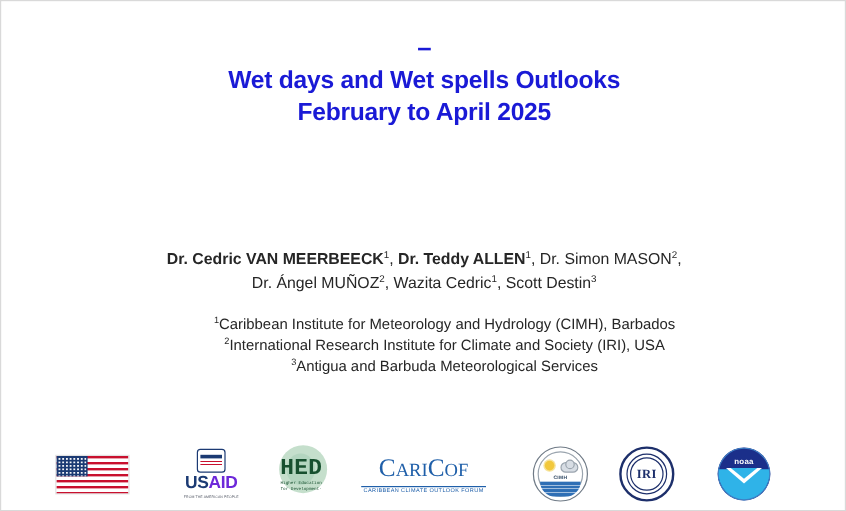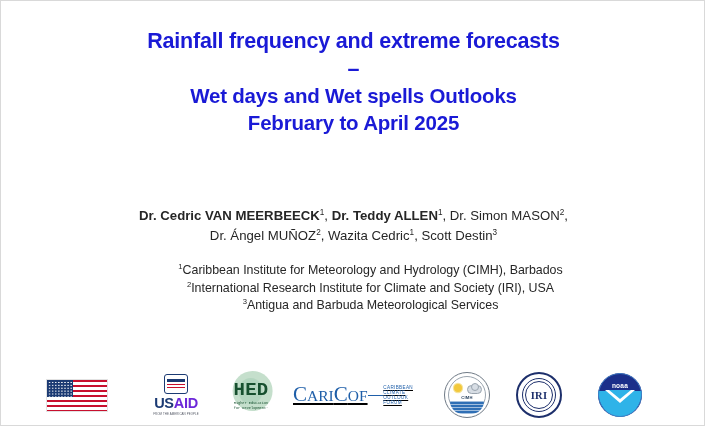--- a/index.html
+++ b/index.html
@@ -196,21 +196,21 @@
   .hed-tag {
     position: relative;
     font-size: 3.6px;
     color: #17502f;
     line-height: 4.6px;
     text-align: center;
     margin-top: 1px;
   }
 
   
-  .caricof { flex-direction: row; width: 120px; text-decoration: underline; }
+  .caricof { flex-direction: column; width: 120px; }
   .caricof-word {
     font-family: "Liberation Serif", serif;
     font-size: 21px;
     color: #1f5fa9;
     letter-spacing: 0px;
     line-height: 22px;
     white-space: nowrap;
   }
   .caricof-word .sm { font-size: 15.5px; }
   .caricof-rule {
@@ -363,21 +363,20 @@
     color: #ffffff;
     letter-spacing: 0.2px;
   }
 </style>
 </head>
 <body>
 
 <div class="slide">
 
   <div class="title-block">
-    <span class="title-line">Rainfall frequency and extreme forecasts</span>
     <span class="title-dash">–</span>
     <span class="title-sub">Wet days and Wet spells Outlooks</span>
     <span class="title-sub">February to April 2025</span>
   </div>
 
   <div class="authors">
     <div>
       <b>Dr. Cedric VAN MEERBEECK</b><sup>1</sup><span>, </span><b>Dr. Teddy ALLEN</b><sup>1</sup><span>, Dr. Simon MASON</span><sup>2</sup><span>,</span>
     </div>
     <div>

